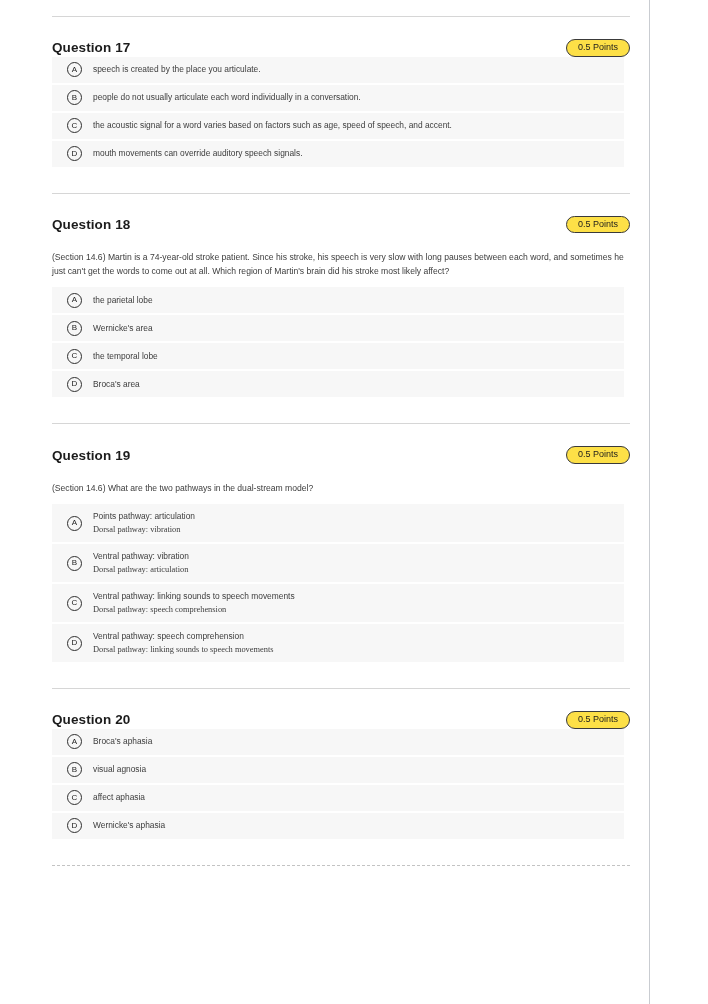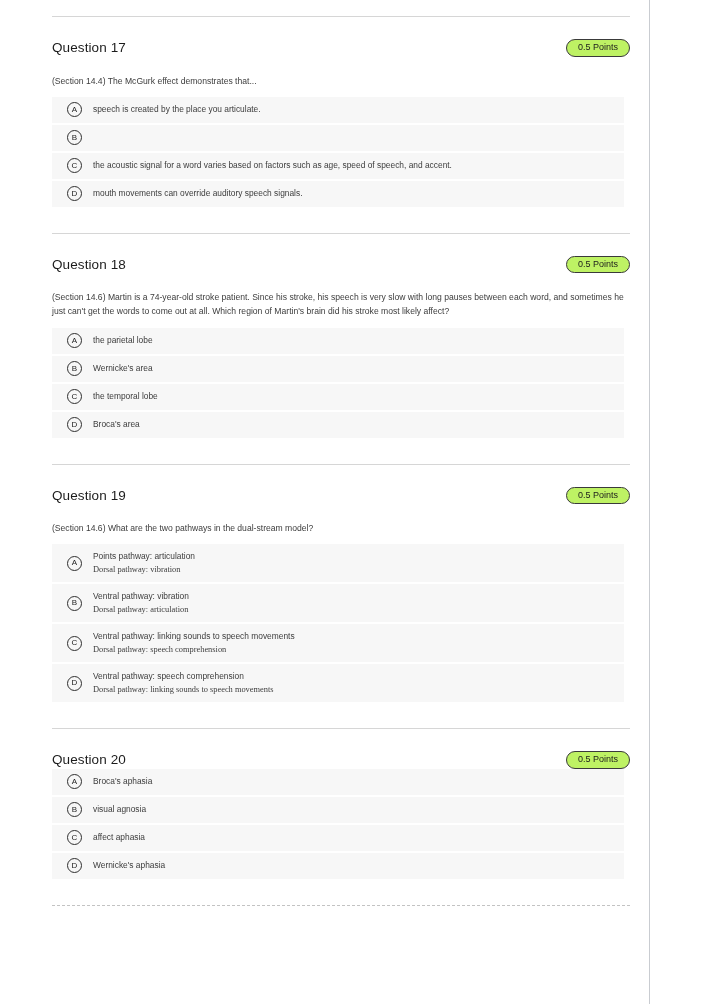--- a/index.html
+++ b/index.html
@@ -49,33 +49,33 @@
     width: 578px;
   }
   .q-head {
     display: flex;
     align-items: center;
     justify-content: space-between;
     padding-top: 22px;
   }
   .q-title {
     font-size: 13.5px;
-    font-weight: normal;
+    font-weight: bold;
     color: #1c1c1c;
     letter-spacing: 0.1px;
   }
   .points-badge {
     font-size: 9px;
     color: #1c1c1c;
     border: 1px solid #3a3a3a;
     border-radius: 999px;
     padding: 3px 11px 3.5px 11px;
     line-height: 1;
     white-space: nowrap;
-    background: #bef264;
+    background: #fde047;
   }
   .q-text {
     font-size: 8.6px;
     line-height: 1.65;
     color: #3c3c3c;
     margin-top: 17px;
     margin-bottom: 9px;
     max-width: 572px;
   }
   .options {
@@ -141,32 +141,35 @@
 
     <div class="spacer-sm"></div>
     <div class="q-sep"></div>
 
     <div id="questions-root">
   <div class="question-block">
     <div class="q-head">
       <div class="q-title">Question 17</div>
       <div class="points-badge">0.5 Points</div>
     </div>
-    <div class="q-text">(Section 14.4) The McGurk effect demonstrates that...</div>
     <div class="options">
   <div class="option-row">
     <div class="opt-letter">A</div>
     <div class="opt-text">
       <span class="line1">speech is created by the place you articulate.</span>
       
     </div>
   </div>
 
   <div class="option-row">
     <div class="opt-letter">B</div>
+    <div class="opt-text">
+      <span class="line1">people do not usually articulate each word individually in a conversation.</span>
+      
+    </div>
   </div>
 
   <div class="option-row">
     <div class="opt-letter">C</div>
     <div class="opt-text">
       <span class="line1">the acoustic signal for a word varies based on factors such as age, speed of speech, and accent.</span>
       
     </div>
   </div>
 

